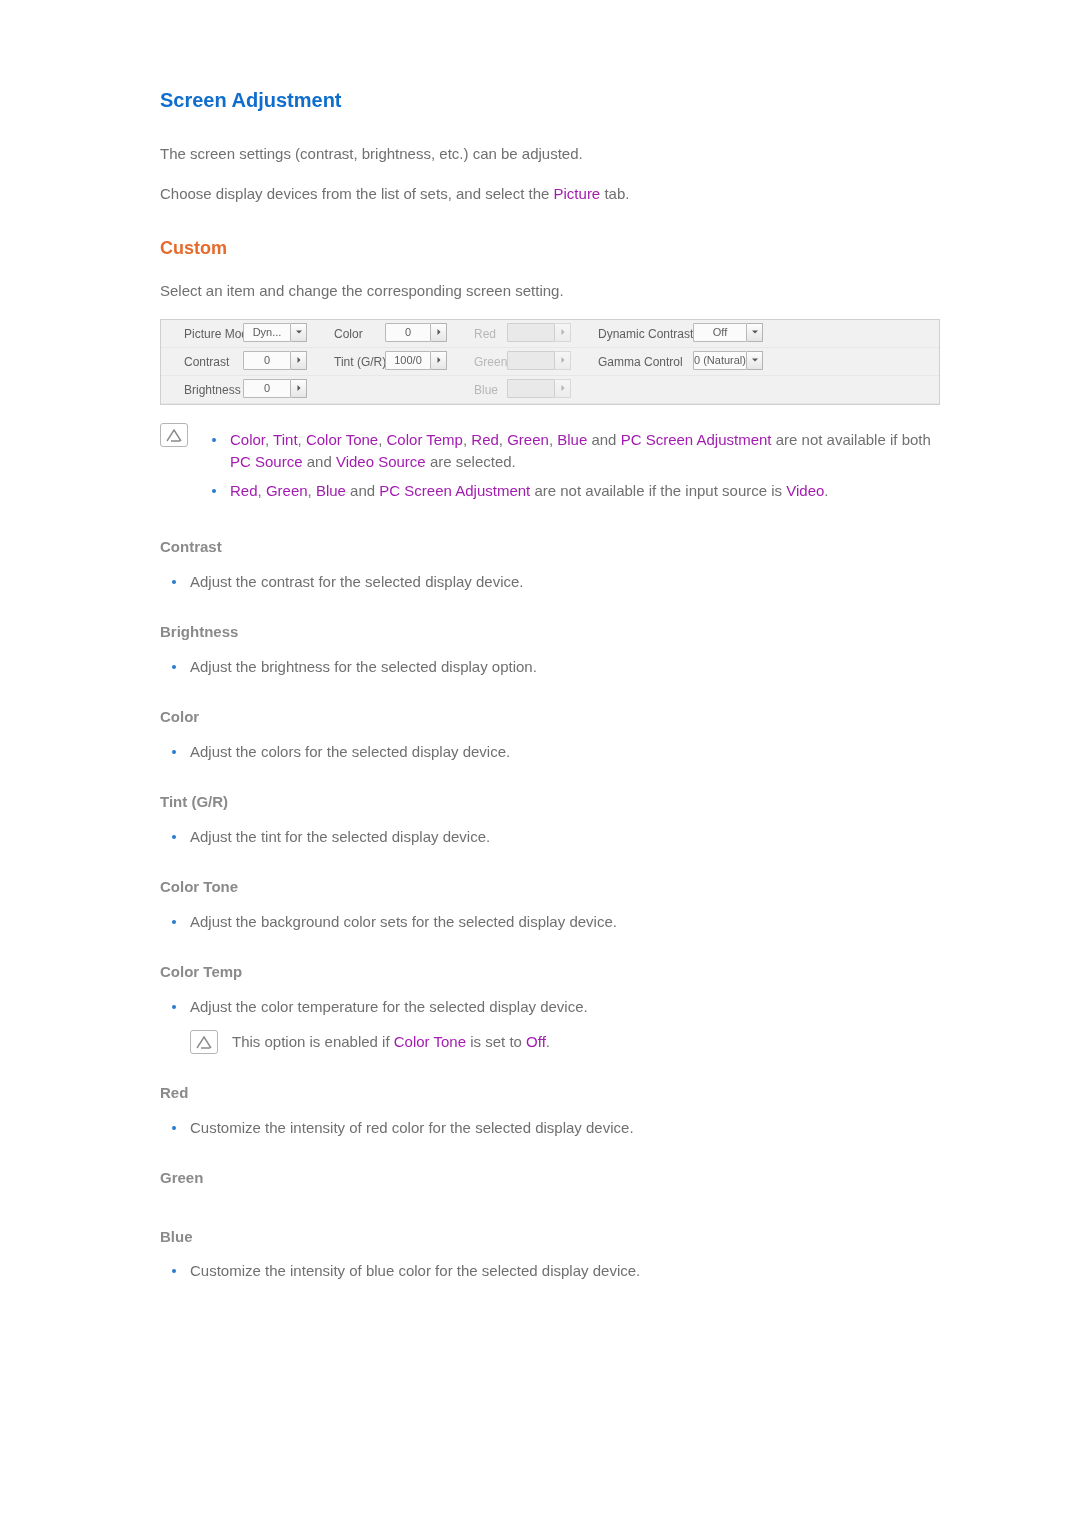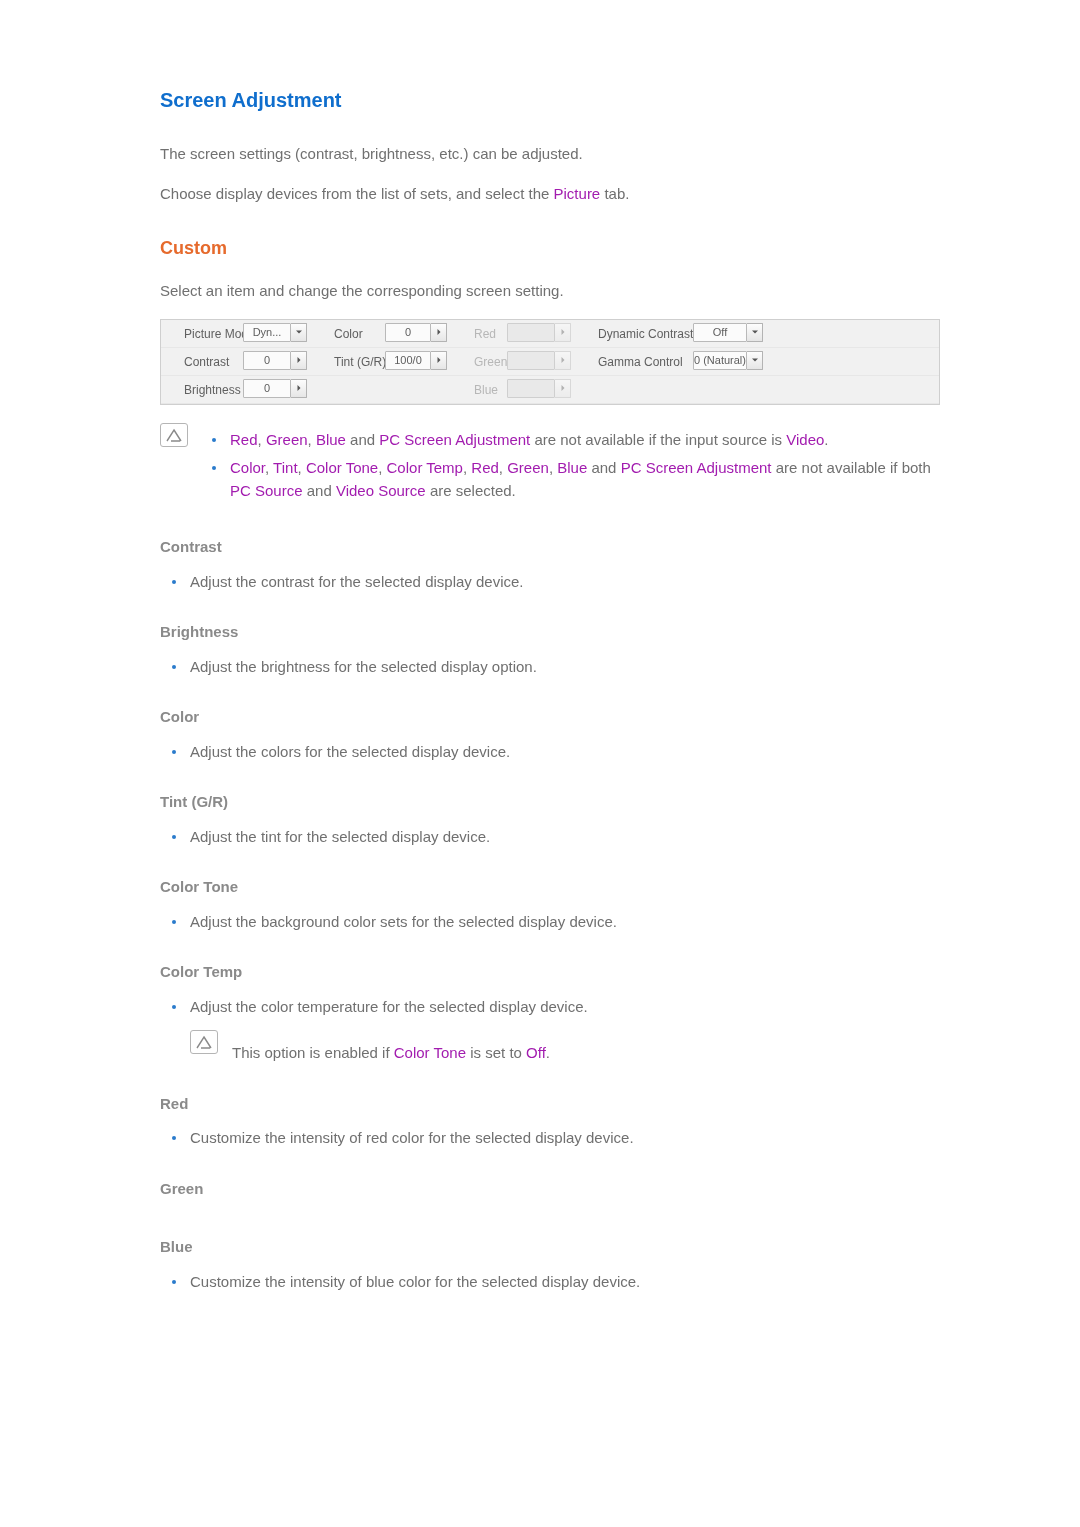--- a/index.html
+++ b/index.html
@@ -23,21 +23,21 @@
         width:4px;height:4px;border-radius:50%;background:#2a7bcc}
 
   
   .note{display:flex;align-items:flex-start;margin:18px 0 4px}
   .note-icon{width:26px;height:22px;border:1px solid #b5b5b5;border-radius:3px;
              display:flex;align-items:center;justify-content:center;
              color:#7a7a7a;font-size:16px;flex:0 0 auto;margin-right:12px}
   .note ul.bul{margin:0}
   .note-inline{display:flex;align-items:flex-start;margin:10px 0 6px 30px}
   .note-inline .note-icon{margin-right:14px}
-  .note-inline p{margin:12px 0 0}
+  .note-inline p{margin:1px 0 0}
 
   
   .panel{border:1px solid #cfcfcf;margin:6px 0 14px;
          background:repeating-linear-gradient(#f1f1f1,#f1f1f1 27px,#e7e7e7 27px,#e7e7e7 28px);
          display:grid;
          grid-template-columns:78px 72px 70px 70px 52px 72px 114px 78px;
          font-size:12px;color:#606060}
   .lab{padding:5px 20px;white-space:nowrap;display:flex;align-items:center}
   .lab::before{content:"";display:inline-block;width:2px;height:11px;
                background:#7b7b7b;margin-right:3px}
@@ -173,24 +173,24 @@
   </div>
 
   <div class="note">
     <div class="note-icon">
       <svg width="16" height="14" viewBox="0 0 16 14">
           <path fill="none" stroke="#8a8a8a" stroke-width="1.4" d="M1 13L8 2l2 3M8 2l7 11M5 13h9"></path>
         </svg>
     </div>
     <ul class="bul">
       <li>
-        <b>Red</b>, <b>Green</b>, <b>Blue</b> and <b>PC Screen Adjustment</b><span> are not available if the input source is </span><b>Video</b><span>.</span>
+        <b>Color</b>, <b>Tint</b>, <b>Color Tone</b>, <b>Color Temp</b>, <b>Red</b>, <b>Green</b>, <b>Blue</b> and <b>PC Screen Adjustment</b><span> are not available if both </span><b>PC Source</b><span> and </span><b>Video Source</b><span> are selected.</span>
       </li>
       <li>
-        <b>Color</b>, <b>Tint</b>, <b>Color Tone</b>, <b>Color Temp</b>, <b>Red</b>, <b>Green</b>, <b>Blue</b> and <b>PC Screen Adjustment</b><span> are not available if both </span><b>PC Source</b><span> and </span><b>Video Source</b><span> are selected.</span>
+        <b>Red</b>, <b>Green</b>, <b>Blue</b> and <b>PC Screen Adjustment</b><span> are not available if the input source is </span><b>Video</b><span>.</span>
       </li>
     </ul>
   </div>
 
   <div class="h3">Contrast</div>
   <ul class="bul">
       <li>Adjust the contrast for the selected display device.</li>
     </ul>
 
   <div class="h3">Brightness</div>

